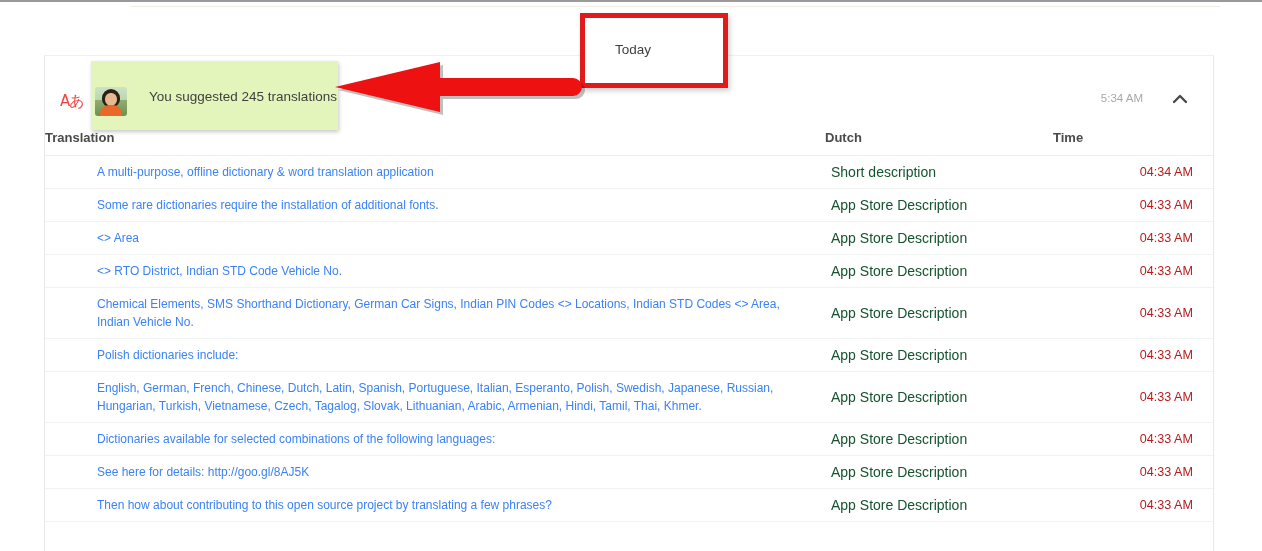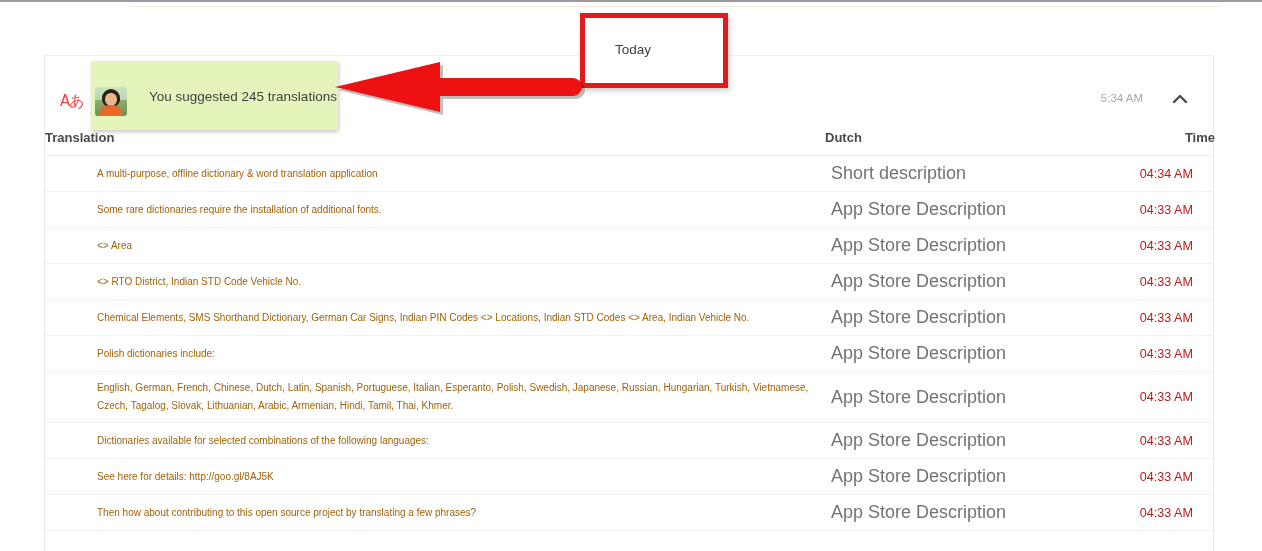--- a/index.html
+++ b/index.html
@@ -146,36 +146,36 @@
 
   .activity-table thead th {
     font-size: 13px;
     color: #4a4a4a;
     font-weight: bold;
     padding: 2px 0 10px 0;
     border-bottom: 1px solid #eceff1;
   }
   th.th-translation { padding-left: 52px; }
   th.th-file        { padding-left: 6px; }
-  th.th-time        { text-align: right; padding-right: 22px; }
+  th.th-time        { text-align: left; padding-right: 22px; }
 
   .activity-table tbody tr {
     border-bottom: 1px solid #f1f3f2;
   }
 
   td.cell-translation {
     padding: 7px 14px 7px 52px;
-    font-size: 10px;
+    font-size: 12px;
     line-height: 18px;
-    color: #a16207;
+    color: #3b82f6;
   }
   td.cell-file {
     padding: 7px 6px;
-    font-size: 18px;
-    color: #737373;
+    font-size: 14px;
+    color: #14532d;
     white-space: nowrap;
   }
   td.cell-time {
     padding: 7px 22px 7px 6px;
     font-size: 12.6px;
     color: #b91c1c;
     text-align: right;
     white-space: nowrap;
   }
 

